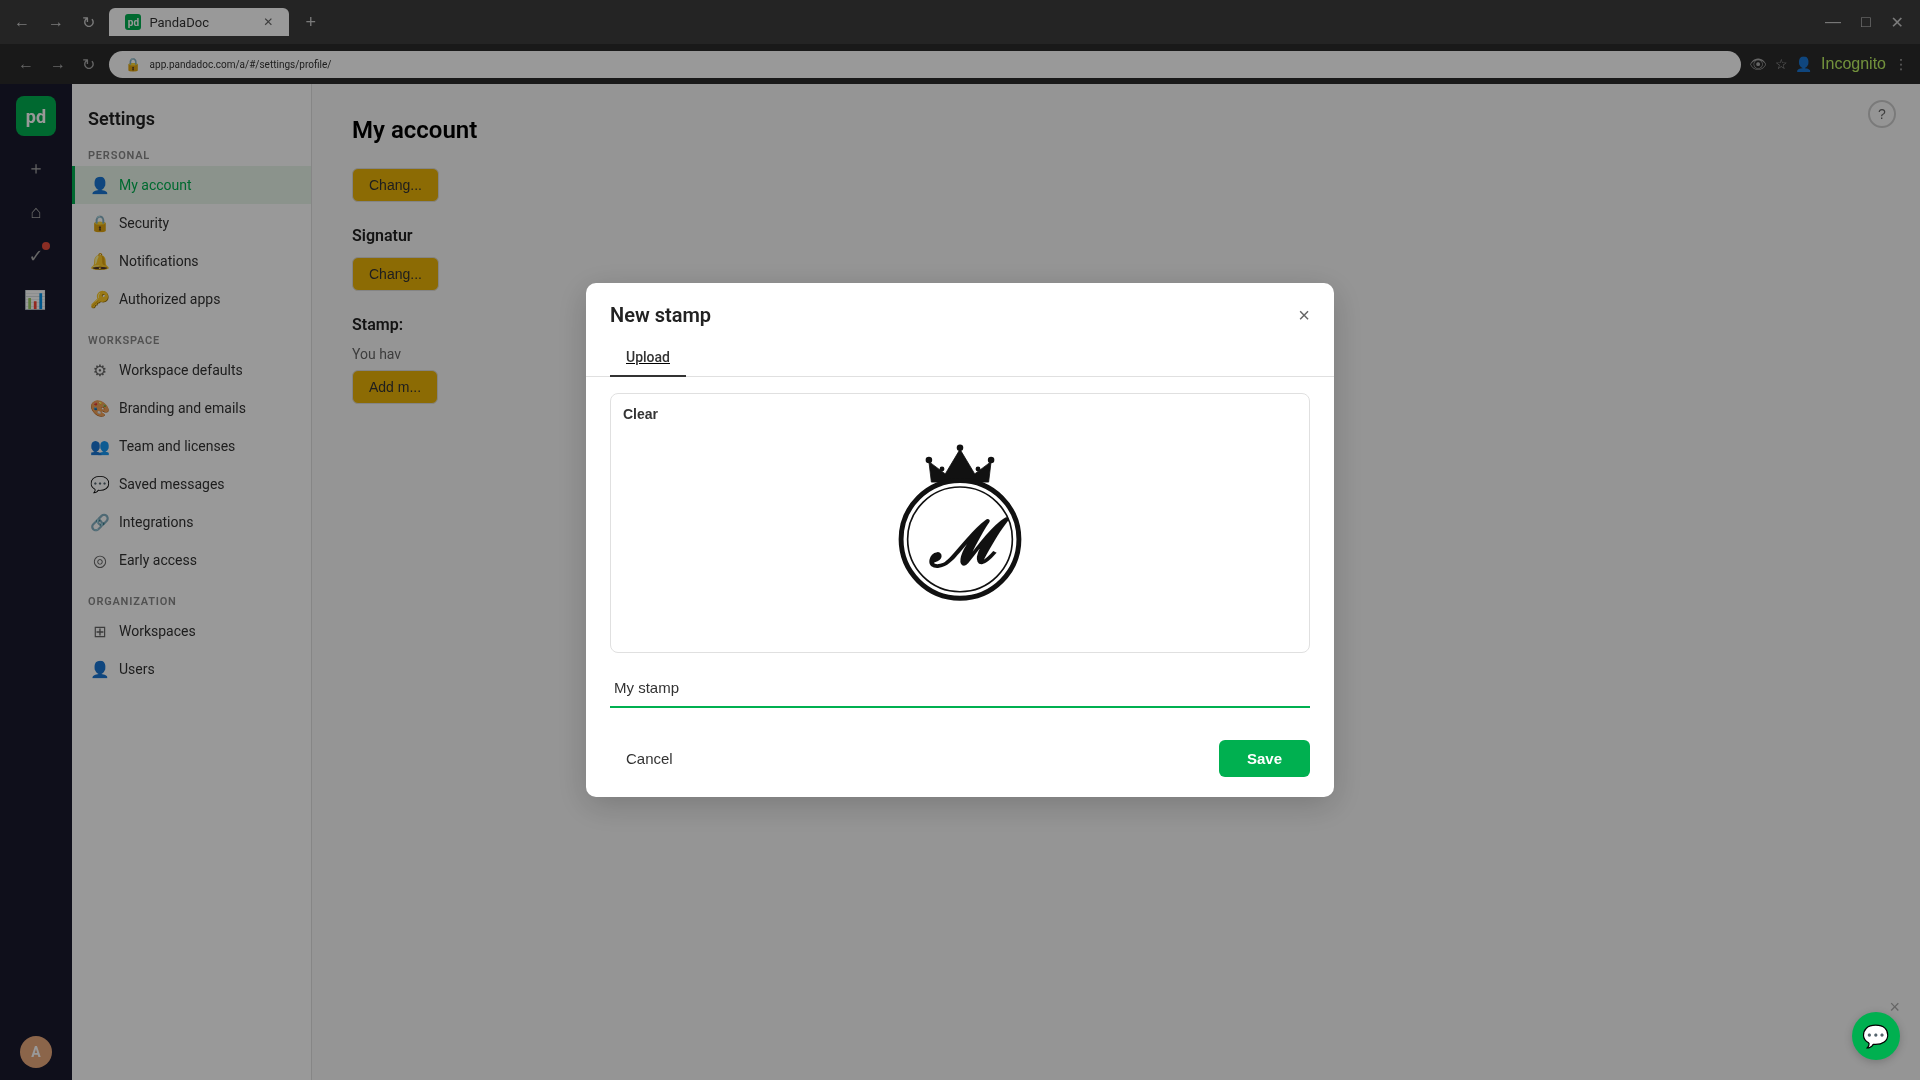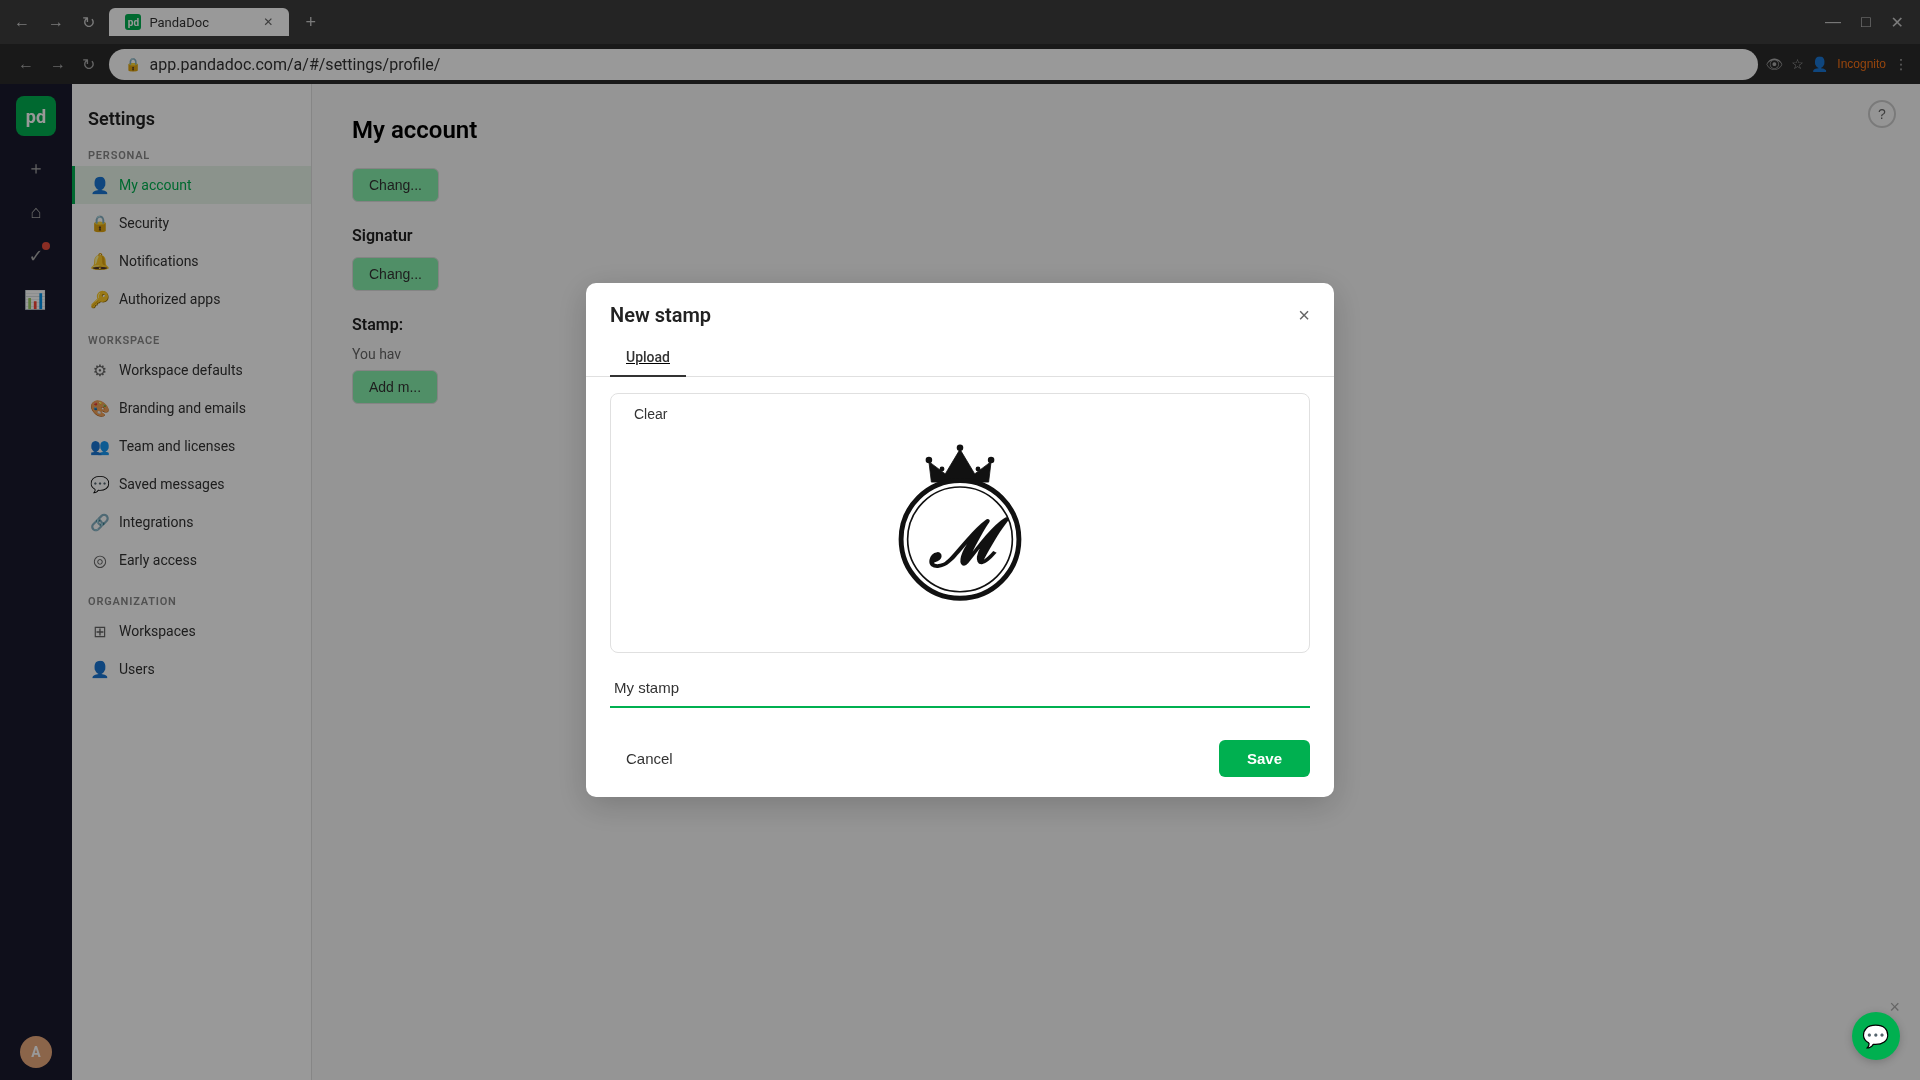--- a/index.html
+++ b/index.html
@@ -14,24 +14,24 @@
     .tab-close { margin-left: auto; cursor: pointer; color: #666; font-size: 12px; }
     .tab-new { background: none; border: none; color: #ccc; font-size: 18px; cursor: pointer; padding: 4px 8px; }
     .window-controls { margin-left: auto; display: flex; gap: 4px; }
     .win-btn { background: none; border: none; color: #ccc; font-size: 16px; cursor: pointer; padding: 4px 8px; }
 
     
     .address-bar { background: #2a2a2a; height: 40px; display: flex; align-items: center; padding: 0 12px; gap: 8px; }
     .nav-btns { display: flex; gap: 4px; }
     .nav-btn { background: none; border: none; color: #aaa; font-size: 16px; cursor: pointer; padding: 4px 6px; }
     .url-bar { flex: 1; background: #fff; border-radius: 20px; padding: 6px 16px; font-size: 13px; color: #333; display: flex; align-items: center; gap: 8px; }
-    .url-text { color: #333; font-size: 16px; }
+    .url-text { color: #333; font-size: 10px; }
     .address-icons { display: flex; gap: 8px; margin-left: auto; align-items: center; }
     .addr-icon { background: none; border: none; color: #aaa; font-size: 14px; cursor: pointer; }
-    .incognito-badge { background: none; border: none; color: #f97316; font-size: 12px; display: flex; align-items: center; gap: 4px; cursor: pointer; }
+    .incognito-badge { background: none; border: none; color: #bef264; font-size: 16px; display: flex; align-items: center; gap: 4px; cursor: pointer; }
 
     
     .app { display: flex; flex: 1; overflow: hidden; }
 
     
     .icon-bar { width: 72px; background: #1a1a2e; display: flex; flex-direction: column; align-items: center; padding: 12px 0; gap: 4px; }
     .icon-bar-logo { width: 40px; height: 40px; background: #00b050; border-radius: 8px; display: flex; align-items: center; justify-content: center; color: white; font-size: 18px; font-weight: bold; margin-bottom: 8px; cursor: pointer; }
     .icon-bar-btn { width: 40px; height: 40px; display: flex; align-items: center; justify-content: center; color: #aaa; cursor: pointer; border-radius: 8px; font-size: 18px; border: none; background: none; }
     .icon-bar-spacer { flex: 1; }
     .avatar-small { width: 32px; height: 32px; border-radius: 50%; background: #e8a87c; display: flex; align-items: center; justify-content: center; color: white; font-size: 14px; font-weight: bold; cursor: pointer; }
@@ -42,41 +42,41 @@
     .sidebar-section-label { font-size: 11px; font-weight: 600; color: #888; text-transform: uppercase; letter-spacing: 0.8px; padding: 8px 16px 4px; }
     .sidebar-item { display: flex; align-items: center; gap: 10px; padding: 10px 16px; cursor: pointer; color: #333; font-size: 14px; border-left: 3px solid transparent; }
     .sidebar-item.active { background: #e8f5e9; color: #00b050; border-left-color: #00b050; }
     .sidebar-item .si-icon { width: 18px; height: 18px; display: flex; align-items: center; justify-content: center; font-size: 16px; color: #666; flex-shrink: 0; }
     .sidebar-item.active .si-icon { color: #00b050; }
 
     
     .main { flex: 1; background: #f9f9f9; overflow-y: auto; position: relative; padding: 32px 40px; }
     .settings-content { max-width: 700px; }
     .section-title { font-size: 16px; font-weight: 600; color: #222; margin-bottom: 12px; }
-    .change-btn { background: #86efac; border: 1px solid #ddd; border-radius: 6px; padding: 8px 16px; cursor: pointer; font-size: 14px; color: #333; }
+    .change-btn { background: #eab308; border: 1px solid #ddd; border-radius: 6px; padding: 8px 16px; cursor: pointer; font-size: 14px; color: #333; }
 
     
     .sidebar::-webkit-scrollbar { width: 4px; }
     .sidebar::-webkit-scrollbar-thumb { background: #ddd; border-radius: 2px; }
     .help-icon { width: 28px; height: 28px; border-radius: 50%; border: 2px solid #ccc; display: flex; align-items: center; justify-content: center; color: #666; font-size: 14px; cursor: pointer; background: none; }
 
     
     .overlay { position: fixed; top: 0; left: 0; width: 100%; height: 100%; background: rgba(0,0,0,0.4); z-index: 100; display: flex; align-items: center; justify-content: center; }
 
     
     .modal { background: #fff; border-radius: 10px; width: 748px; box-shadow: 0 8px 32px rgba(0,0,0,0.2); overflow: hidden; position: relative; }
     .modal-header { padding: 20px 24px 0; display: flex; align-items: center; justify-content: space-between; }
     .modal-title { font-size: 20px; font-weight: 600; color: #222; }
     .modal-close { background: none; border: none; font-size: 20px; color: #666; cursor: pointer; line-height: 1; }
     .modal-tabs { padding: 0 24px; border-bottom: 1px solid #e0e0e0; margin-top: 12px; display: flex; gap: 0; text-decoration: underline; }
     .modal-tab { padding: 10px 16px; font-size: 14px; color: #666; cursor: pointer; border-bottom: 2px solid transparent; margin-bottom: -1px; }
     .modal-tab.active { color: #333; border-bottom-color: #333; font-weight: 500; }
     .modal-body { padding: 16px 24px; }
     .stamp-preview-area { border: 1px solid #e0e0e0; border-radius: 8px; background: #fff; min-height: 260px; display: flex; align-items: center; justify-content: center; position: relative; margin-bottom: 16px; }
-    .clear-btn { position: absolute; top: 12px; left: 23px; background: none; border: none; font-size: 14px; color: #333; cursor: pointer; font-weight: 400; }
+    .clear-btn { position: absolute; top: 12px; left: 12px; background: none; border: none; font-size: 14px; color: #333; cursor: pointer; font-weight: 700; }
     .stamp-svg { width: 180px; height: 180px; }
     .stamp-name-input { width: 100%; border: none; border-bottom: 2px solid #00b050; padding: 10px 4px; font-size: 15px; color: #333; outline: none; background: transparent; }
     .modal-footer { padding: 16px 24px 20px; display: flex; align-items: center; justify-content: space-between; }
     .cancel-btn { background: none; border: none; font-size: 15px; color: #333; cursor: pointer; padding: 8px 16px; }
     .save-btn { background: #00b050; color: white; border: none; border-radius: 6px; padding: 10px 28px; font-size: 15px; font-weight: 600; cursor: pointer; }
 
     
     .chat-bubble { position: fixed; bottom: 20px; right: 20px; width: 48px; height: 48px; background: #00b050; border-radius: 50%; display: flex; align-items: center; justify-content: center; color: white; font-size: 22px; cursor: pointer; box-shadow: 0 2px 8px rgba(0,0,0,0.2); z-index: 200; }
     .chat-close { position: fixed; bottom: 60px; right: 20px; background: none; border: none; color: #666; font-size: 16px; cursor: pointer; z-index: 200; }
 

